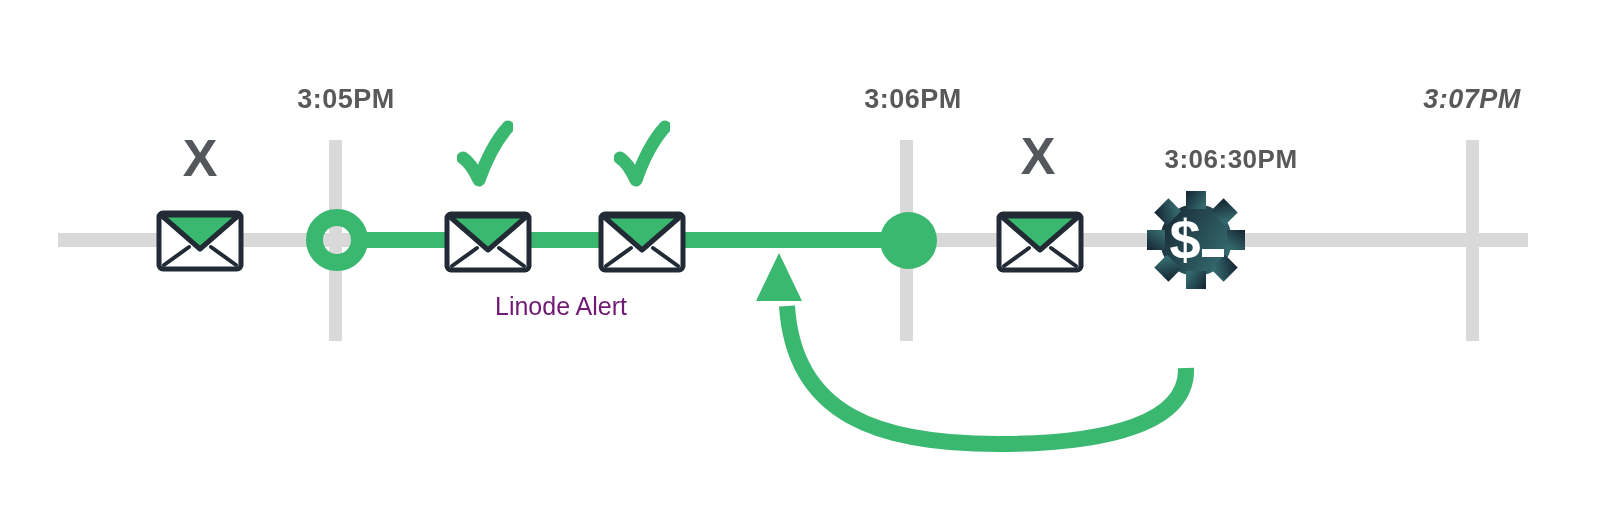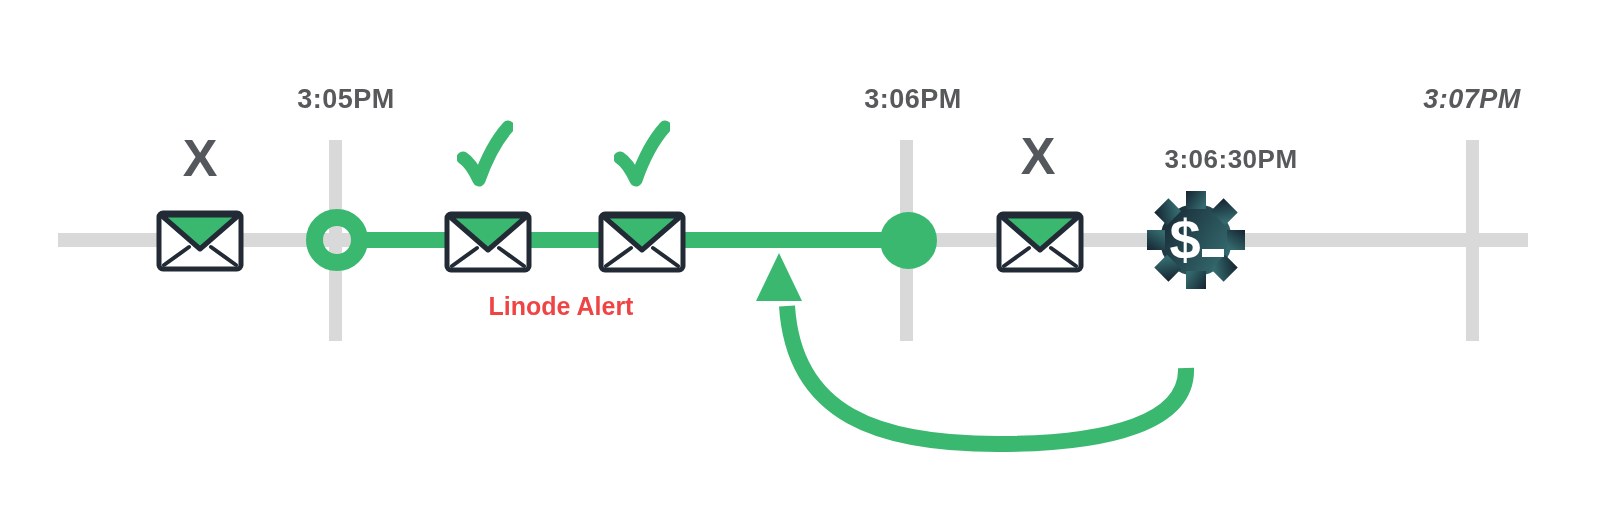--- a/index.html
+++ b/index.html
@@ -26,21 +26,21 @@
   
   .time-label{
     top:84px;font-size:27px;font-weight:bold;color:#58595b;
     transform:translateX(-50%);white-space:nowrap;letter-spacing:.5px;
   }
   .time-1{left:322px;margin-left:24px;}
   .time-2{left:905px;margin-left:8px;}
   .time-3{left:1472px;font-style:italic;}
   .time-script{left:1192px;top:144px;font-size:26px;margin-left:39px;}
   .caption{
-    font-size:25px;font-weight:bold;color:#ef4444;line-height:32px;
+    font-size:25px;font-weight:normal;color:#701a75;line-height:32px;
     text-align:center;transform:translateX(-50%);white-space:nowrap;
   }
   .caption-linode{left:561px;top:290px;}
   .caption-script{left:1192px;top:295px;}
   .x-mark{
     font-size:52px;font-weight:bold;color:#54575b;line-height:1;
     transform:translateX(-50%);
   }
   .x-1{left:200px;top:132px;}
   .x-2{left:1038px;top:130px;}

